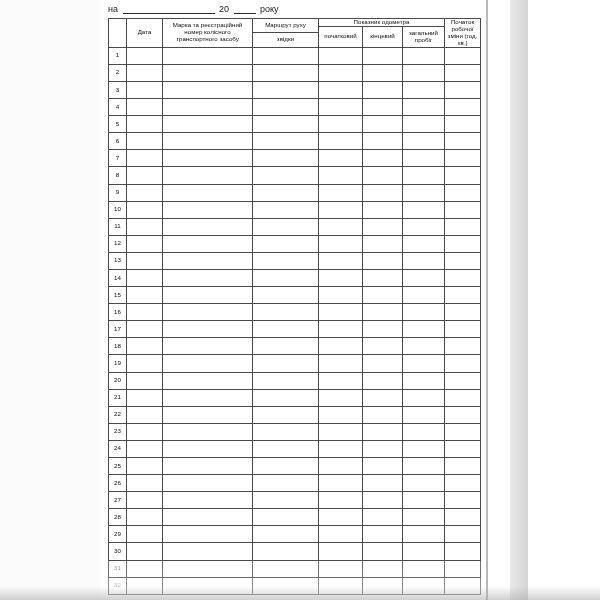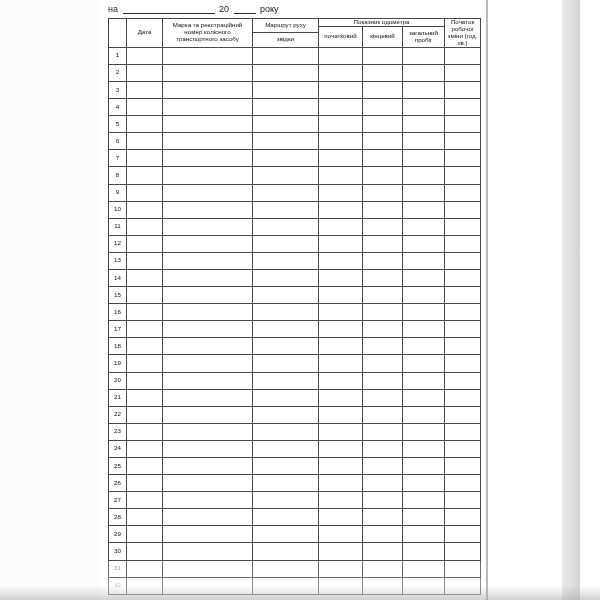--- a/index.html
+++ b/index.html
@@ -8,21 +8,21 @@
     background: #ffffff;
   }
   body {
     width: 600px;
     height: 600px;
     overflow: hidden;
     font-family: "Liberation Sans", sans-serif;
   }
   .page {
     position: relative;
-    width: 580px;
+    width: 528px;
     height: 600px;
     background: #ffffff;
   }
   
   .outer-left {
     position: absolute;
     left: 0; top: 0;
     width: 100px; height: 600px;
     background: #fbfbfb;
   }

